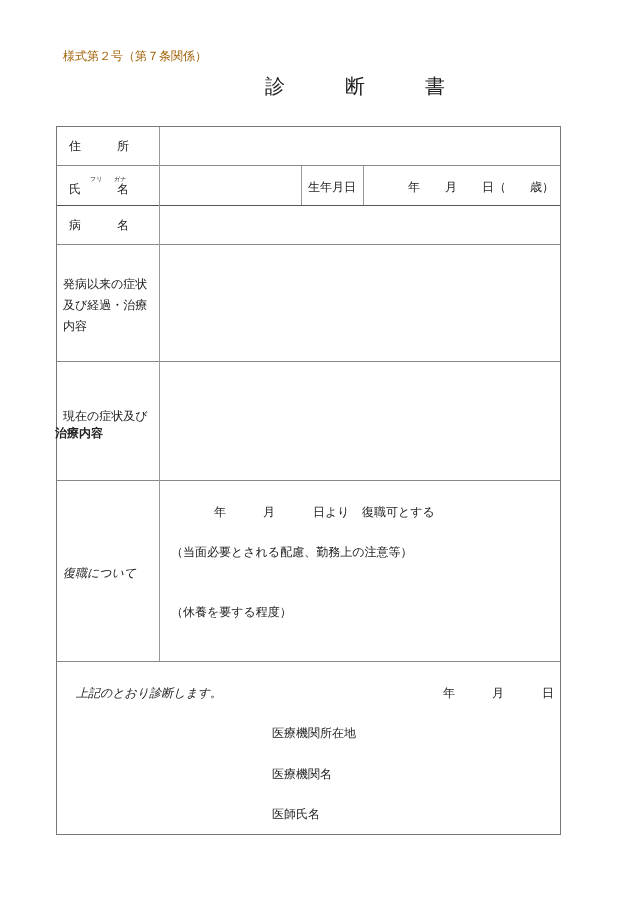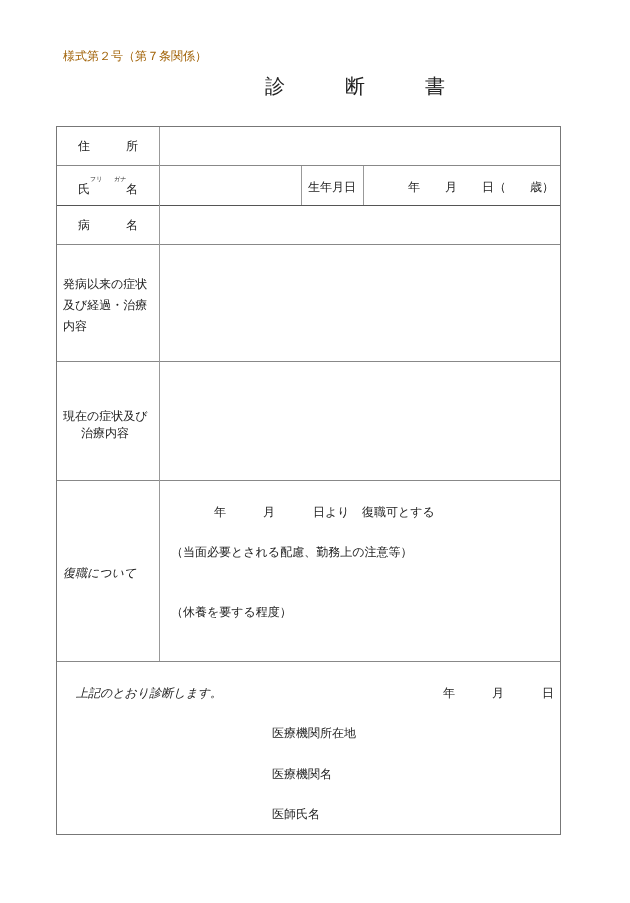--- a/index.html
+++ b/index.html
@@ -51,21 +51,20 @@
       width: 1px;
       background: #999;
     }
     .label {
       position: absolute;
       font-size: 12px;
       color: #222;
       line-height: 22px;
     }
     .label.center {
-      text-align: center;
       width: 102px;
       left: 57px;
       letter-spacing: 12px;
       text-indent: 12px;
     }
     .furi {
       position: absolute;
       font-size: 6px;
       color: #333;
       letter-spacing: 0;
@@ -117,21 +116,21 @@
 
 <div class="label center" style="top:214px;">病　名</div>
 <div class="field" style="left:161px; top:207px; width:398px; height:36px;"></div>
 
 <div class="txt" style="left:63px; top:276px;">発病以来の症状</div>
 <div class="txt" style="left:63px; top:297px;">及び経過・治療</div>
 <div class="txt" style="left:63px; top:318px;text-align:center;">内容</div>
 <div class="field" style="left:161px; top:246px; width:398px; height:114px;"></div>
 
 <div class="txt" style="left:63px; top:408px;">現在の症状及び</div>
-<div class="txt" style="left:81px; top:425px;">治療内容</div>
+<div class="txt" style="left:55px; top:425px;font-weight:bold;">治療内容</div>
 <div class="field" style="left:161px; top:363px; width:398px; height:116px;"></div>
 
 <div class="txt" style="left:63px; top:565px;font-style:italic;">復職について</div>
 <span class="txt" style="left:214px; top:504px;">年</span>
 <span class="txt" style="left:263px; top:504px;">月</span>
 <span class="txt" style="left:313px; top:504px;">日より</span>
 <span class="txt" style="left:362px; top:504px;">復職可とする</span>
 <div class="field" style="left:161px; top:490px; width:398px; height:30px;"></div>
 <div class="txt" style="left:171px; top:544px;">（当面必要とされる配慮、勤務上の注意等）</div>
 <div class="field" style="left:161px; top:560px; width:398px; height:36px;"></div>

